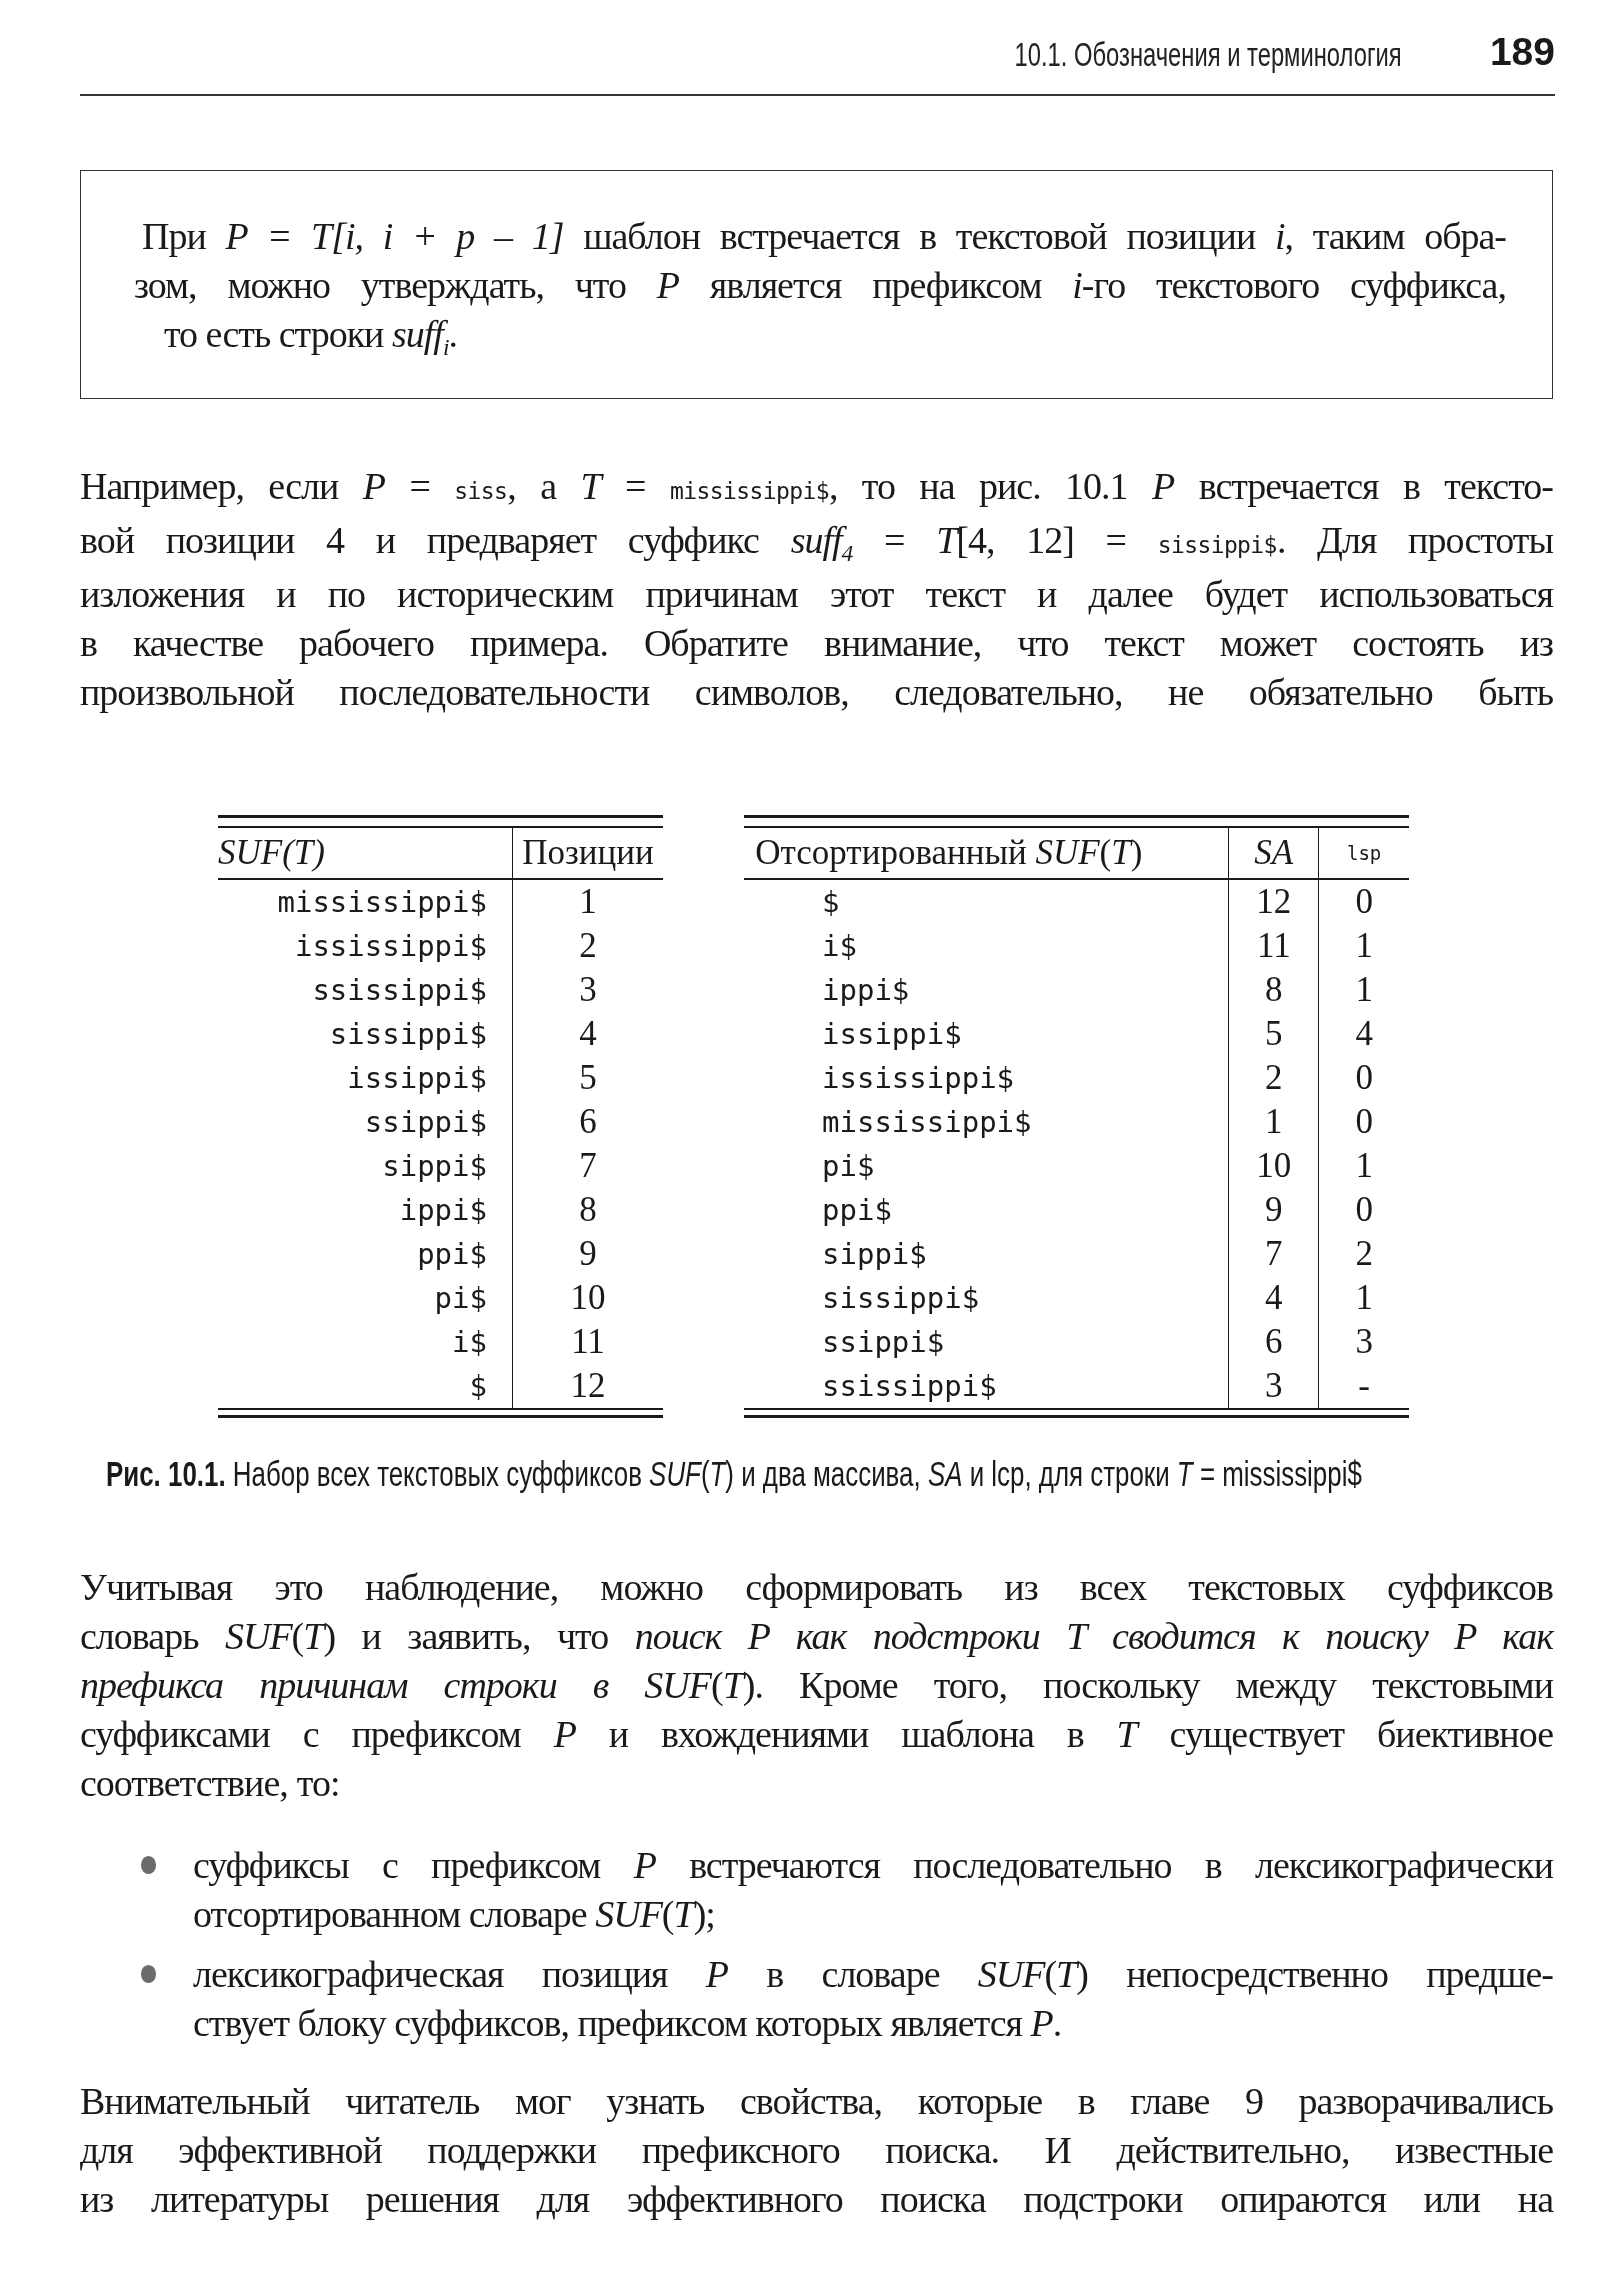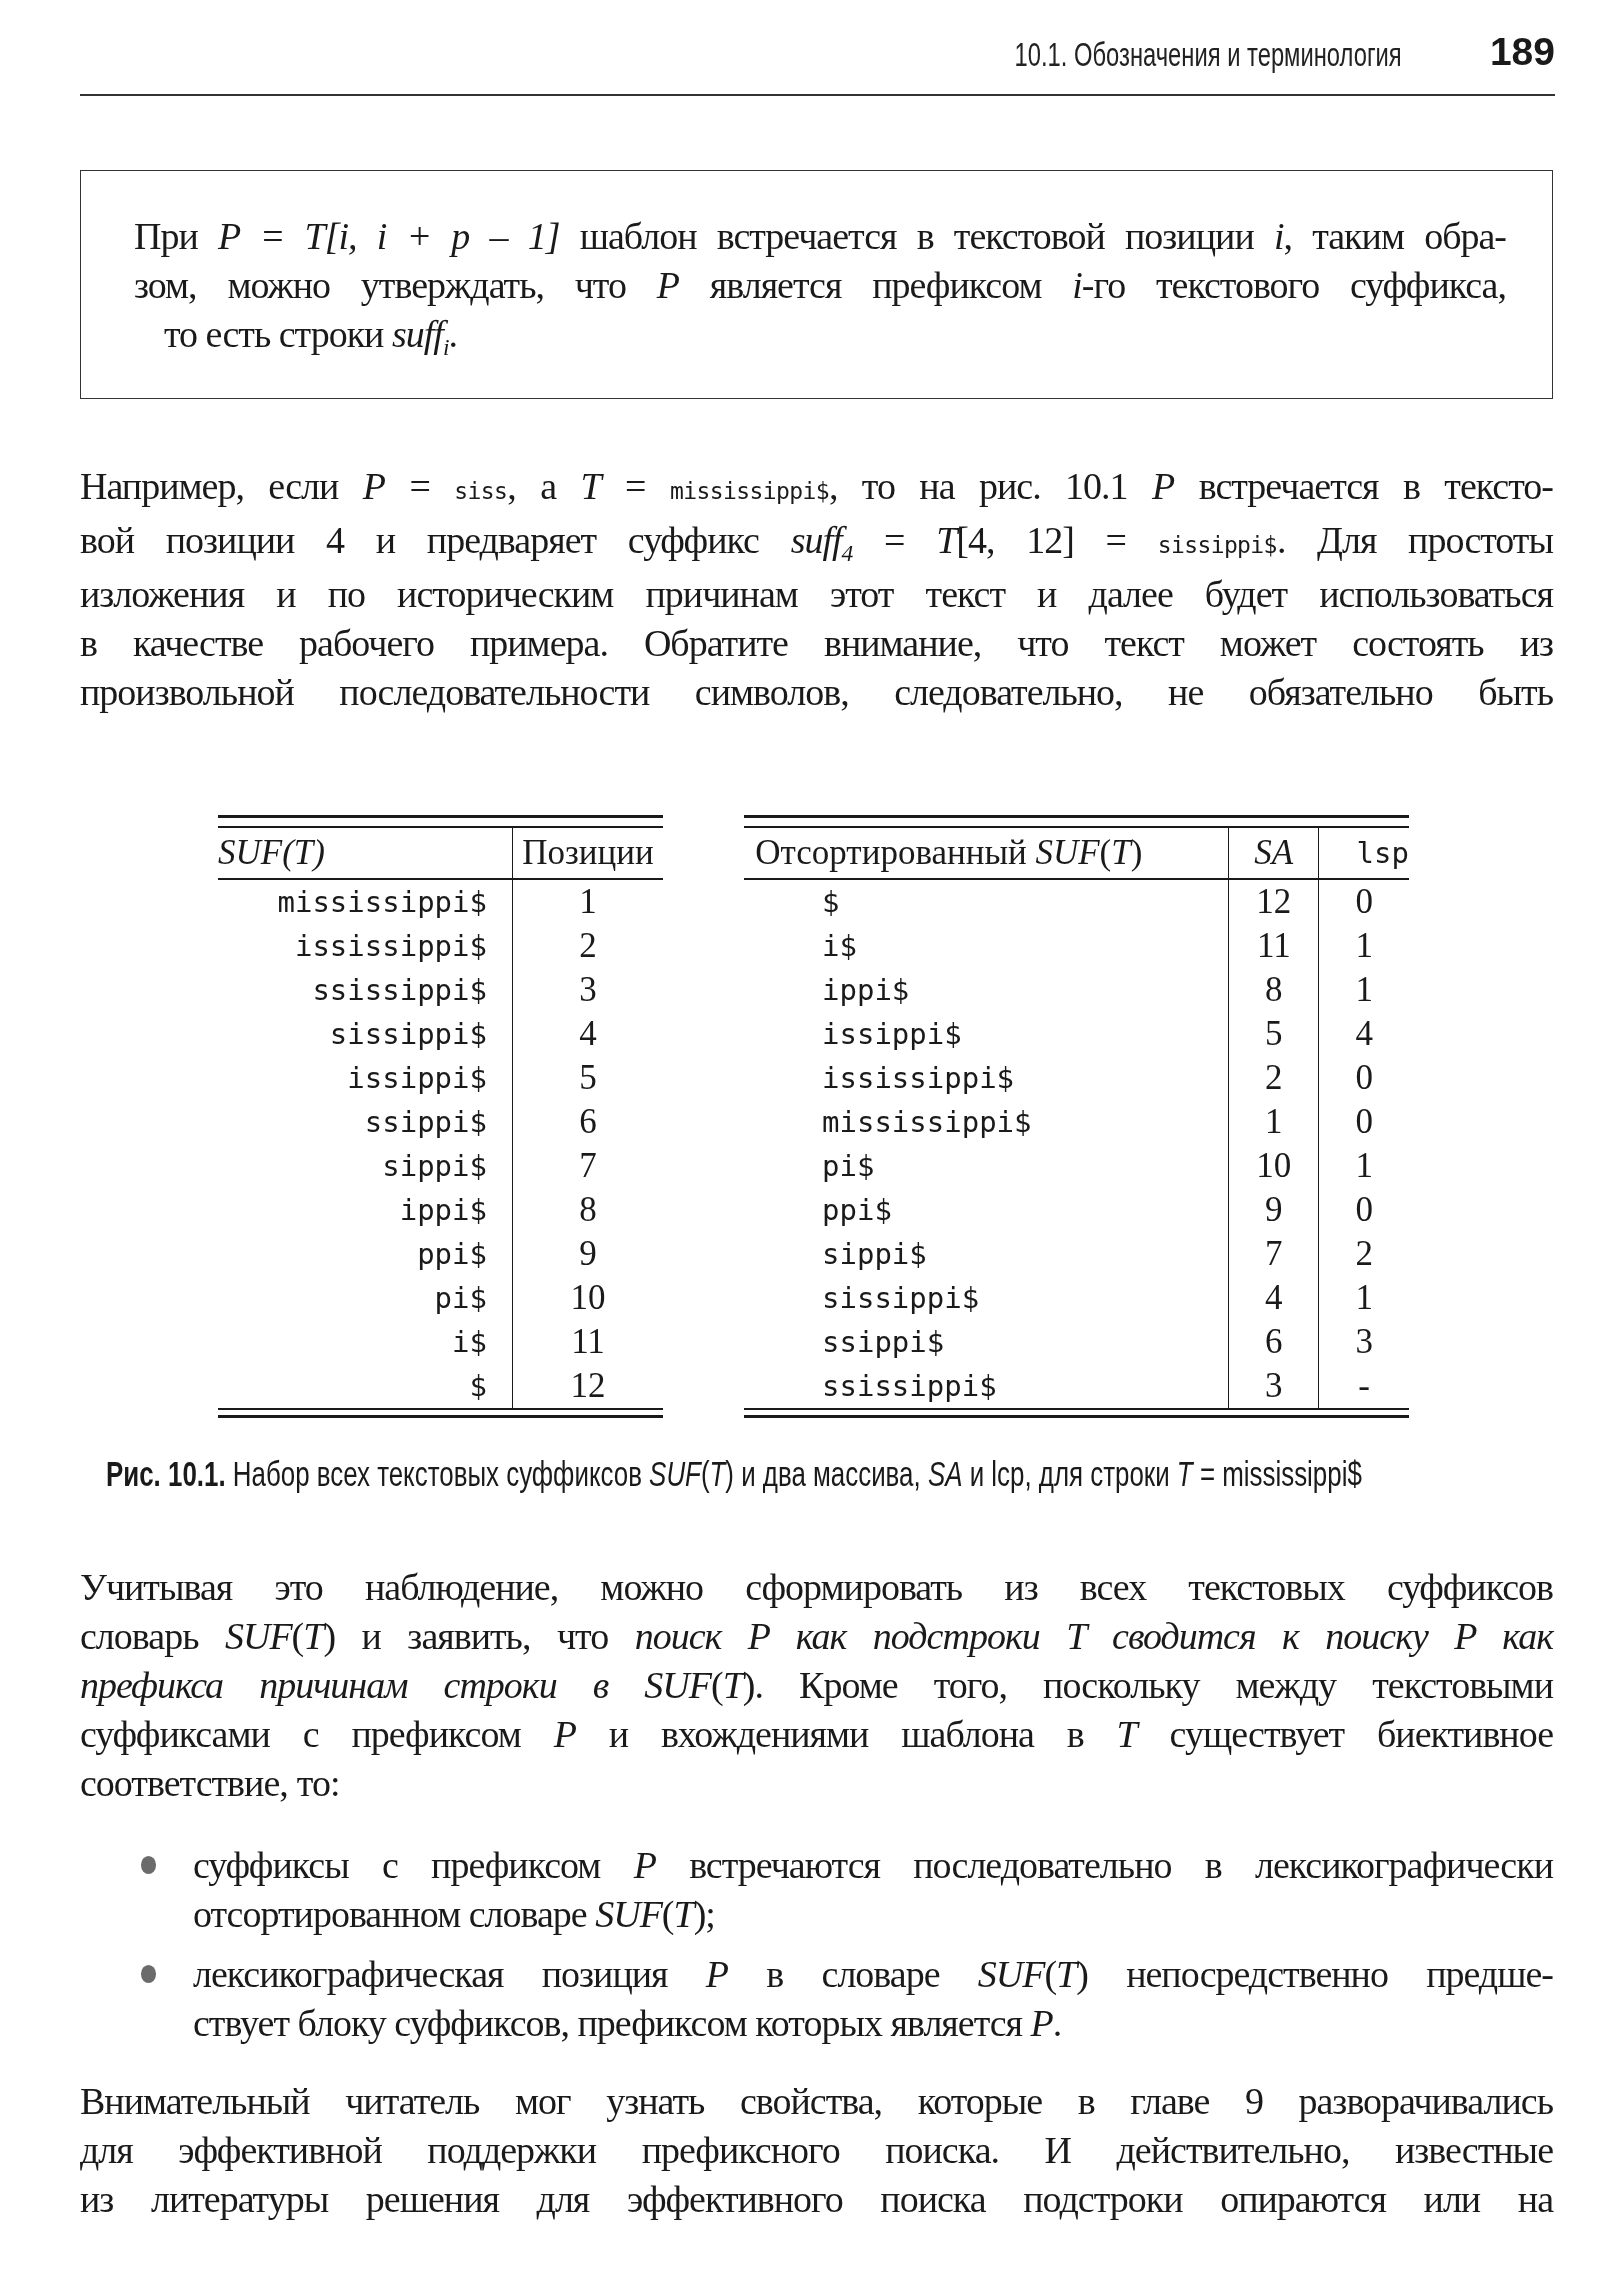--- a/index.html
+++ b/index.html
@@ -84,21 +84,21 @@
 </head>
 <body>
 
 <div class="run-head">
   <span class="chapter">10.1. Обозначения и терминология</span>
   <span class="pagenum">189</span>
 </div>
 
 <div class="defbox">
   <div class="txt">
-    <span class="line" style="display:block;text-align-last:justify;white-space:nowrap;"><span>При </span><i>P = T[i, i + p – 1]</i><span> шаблон встречается в текстовой позиции </span><i>i</i><span>, таким обра-</span></span>
+    <span class="line" style="display:block;text-align-last:justify;white-space:nowrap;margin-left:8px;"><span>При </span><i>P = T[i, i + p – 1]</i><span> шаблон встречается в текстовой позиции </span><i>i</i><span>, таким обра-</span></span>
     <span class="line" style="display:block;text-align-last:justify;white-space:nowrap;"><span>зом, можно утверждать, что </span><i>P</i><span> является префиксом </span><i>i</i><span>-го текстового суффикса,</span></span>
     <span class="line" style="display:block;white-space:nowrap;margin-left:30px;"><span>то есть строки </span><i>suff</i><sub class="it">i</sub><span>.</span></span>
   </div>
 </div>
 
 <div class="para" style="top:462px;">
   <span class="line" id="p1l0">Например, если <i>P</i> = <span class="mono-in">siss</span>, а <i>T</i> = <span class="mono-in">mississippi$</span>, то на рис. 10.1 <i>P</i> встречается в тексто-</span>
   <span class="line" id="p1l1">вой позиции 4 и предваряет суффикс <i>suff</i><sub class="it">4</sub> = <i>T</i>[4, 12] = <span class="mono-in">sissippi$</span>. Для простоты</span>
   <span class="line">изложения и по историческим причинам этот текст и далее будет использоваться</span>
   <span class="line">в качестве рабочего примера. Обратите внимание, что текст может состоять из</span>
@@ -168,21 +168,21 @@
 <div class="rule" style="top: 600px;"></div>
   </div>
 
 <div class="tbl-wrap" style="left:744px; top:815px; width:665px; height:614px;">
   <div class="rule" style="top:0;"></div>
   <table style="top:11.3px; width:665px;">
     <thead>
       <tr style="border-top:2.5px solid #1a1a1a;">
         <th style="width:473px; text-align:left; padding-left:11.3px;"><span id="sorted-head">Отсортированный <i>SUF</i>(<i>T</i>)</span></th>
         <th class="vl" style="width:89px; text-align:center;"><i>SA</i></th>
-        <th class="vl mono" style="text-align:right; font-size:29px;">lsp</th>
+        <th class="vl mono" style="text-align:center; font-size:19px;">lsp</th>
       </tr>
     </thead>
     <tbody id="right-body">
         <tr>
           <td class="mono" style="text-align:left;padding-left:78px;">$</td>
           <td class="vl num">12</td>
           <td class="vl num">0</td>
         </tr>
         <tr>
           <td class="mono" style="text-align:left;padding-left:78px;">i$</td>

